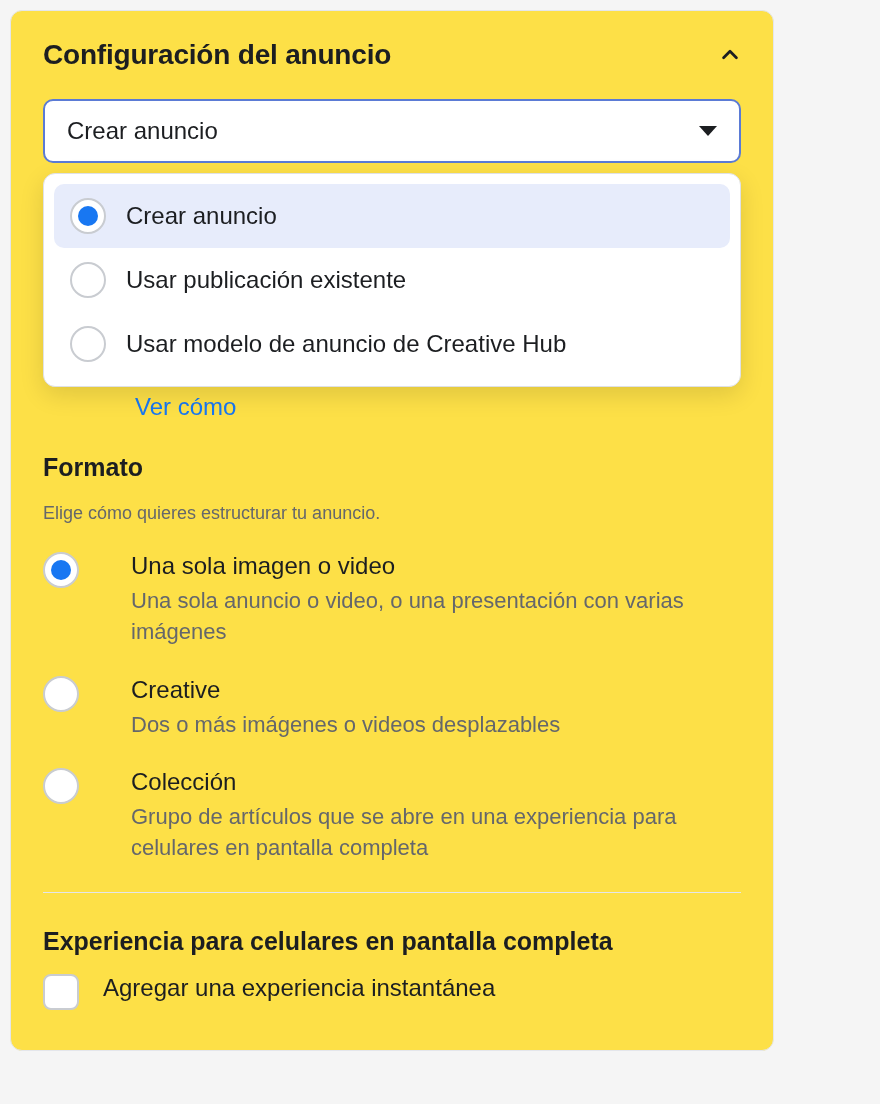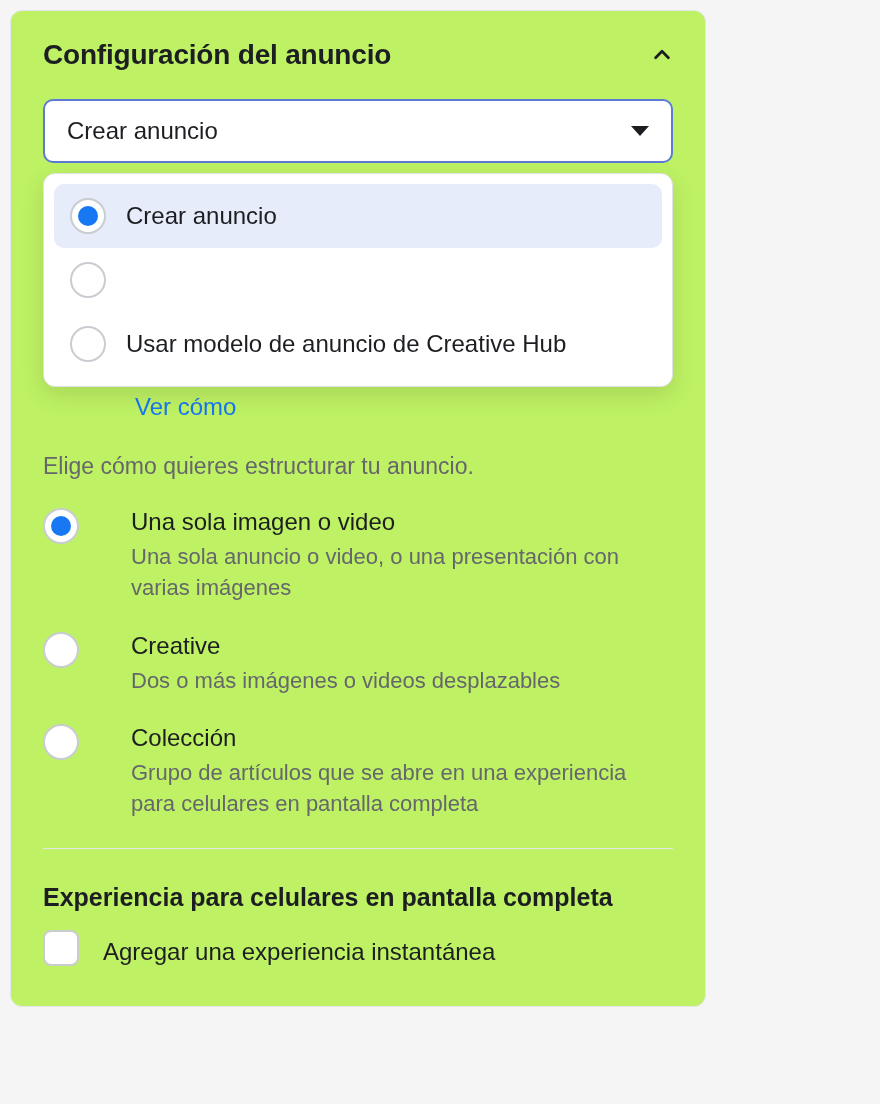--- a/index.html
+++ b/index.html
@@ -6,24 +6,24 @@
       box-sizing: border-box;
       margin: 0;
       padding: 0;
     }
     body {
       font-family: -apple-system, BlinkMacSystemFont, "Segoe UI", Helvetica, Arial, sans-serif;
       background: #f5f5f5;
       padding: 10px;
     }
     .card {
-      background: #bef264;
+      background: #fde047;
       border: 1px solid #e4e6eb;
       border-radius: 12px;
-      width: 696px;
+      width: 764px;
       padding: 28px 32px 40px 32px;
       position: relative;
     }
     .card-header {
       display: flex;
       justify-content: space-between;
       align-items: center;
       margin-bottom: 28px;
     }
     .card-title {
@@ -114,21 +114,21 @@
       color: #1877f2;
       cursor: pointer;
     }
     .section-title {
       font-size: 25px;
       font-weight: 700;
       color: #1c1e21;
       margin-bottom: 10px;
     }
     .section-desc {
-      font-size: 23px;
+      font-size: 18px;
       color: #65676b;
       margin-bottom: 28px;
       margin-top: 21px;
     }
     .format-option {
       display: flex;
       align-items: flex-start;
       gap: 52px;
       margin-bottom: 28px;
       cursor: pointer;
@@ -146,21 +146,21 @@
       color: #65676b;
       line-height: 1.4;
     }
     .divider {
       border: none;
       border-top: 1px solid #e4e6eb;
       margin: 12px 0 34px 0;
     }
     .checkbox-row {
       display: flex;
-      align-items: flex-end;
+      align-items: flex-start;
       gap: 24px;
       cursor: pointer;
     }
     .checkbox {
       width: 36px;
       height: 36px;
       border: 2px solid #c9ccd1;
       border-radius: 8px;
       flex-shrink: 0;
       background: #fff;
@@ -187,31 +187,33 @@
     <div class="caret-down"></div>
   </div>
 
   <div class="dropdown">
     <div class="dropdown-item selected">
       <div class="radio checked"></div>
       <div class="dropdown-item-label">Crear anuncio</div>
     </div>
     <div class="dropdown-item">
       <div class="radio"></div>
+      <div class="dropdown-item-label">Usar publicación existente</div>
     </div>
     <div class="dropdown-item">
       <div class="radio"></div>
       <div class="dropdown-item-label">Usar modelo de anuncio de Creative Hub</div>
     </div>
   </div>
 
   <div class="link-below">
     <span class="link">Ver cómo</span>
   </div>
 
+  <div class="section-title">Formato</div>
   <div class="section-desc">Elige cómo quieres estructurar tu anuncio.</div>
 
   <div class="format-option">
     <div class="radio checked"></div>
     <div class="format-text">
       <div class="format-label">Una sola imagen o video</div>
       <div class="format-sub">Una sola anuncio o video, o una presentación con varias imágenes</div>
     </div>
   </div>
 

